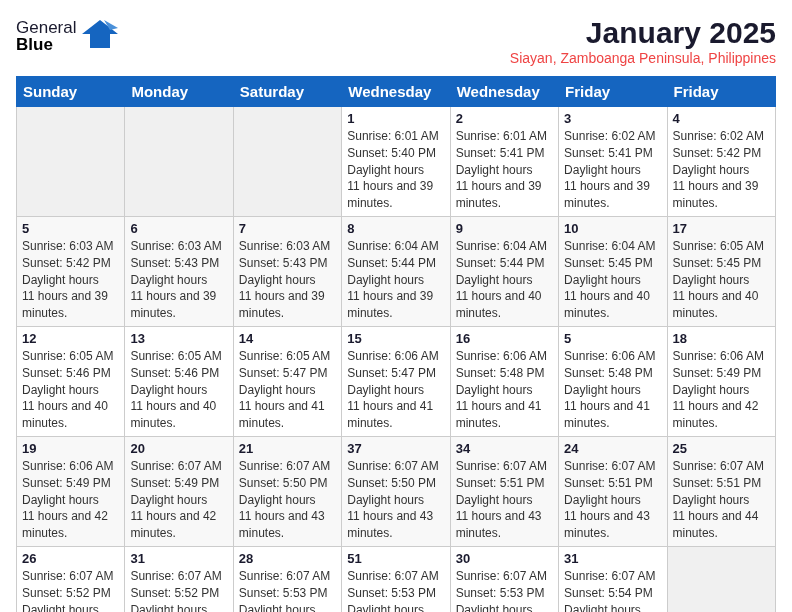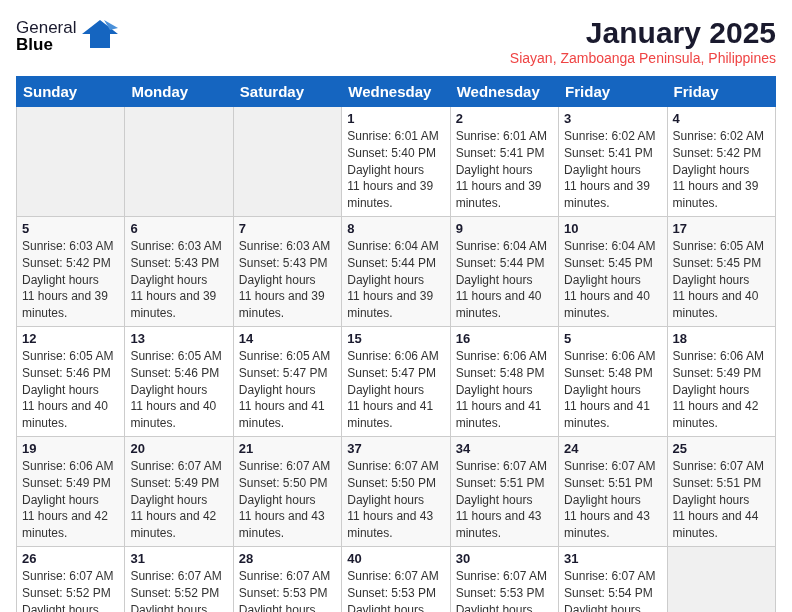--- a/index.html
+++ b/index.html
@@ -237,21 +237,21 @@
         </td>
         <td>
           <span class="day-num">31</span>
           <div class="cell-text">Sunrise: 6:07 AM<br>Sunset: 5:52 PM<br>Daylight hours<br>11 hours and 44 minutes.</div>
         </td>
         <td>
           <span class="day-num">28</span>
           <div class="cell-text">Sunrise: 6:07 AM<br>Sunset: 5:53 PM<br>Daylight hours<br>11 hours and 45 minutes.</div>
         </td>
         <td>
-          <span class="day-num">40</span>
+          <span class="day-num">51</span>
           <div class="cell-text">Sunrise: 6:07 AM<br>Sunset: 5:53 PM<br>Daylight hours<br>11 hours and 45 minutes.</div>
         </td>
         <td>
           <span class="day-num">30</span>
           <div class="cell-text">Sunrise: 6:07 AM<br>Sunset: 5:53 PM<br>Daylight hours<br>11 hours and 45 minutes.</div>
         </td>
         <td>
           <span class="day-num">31</span>
           <div class="cell-text">Sunrise: 6:07 AM<br>Sunset: 5:54 PM<br>Daylight hours<br>11 hours and 46 minutes.</div>
         </td>

